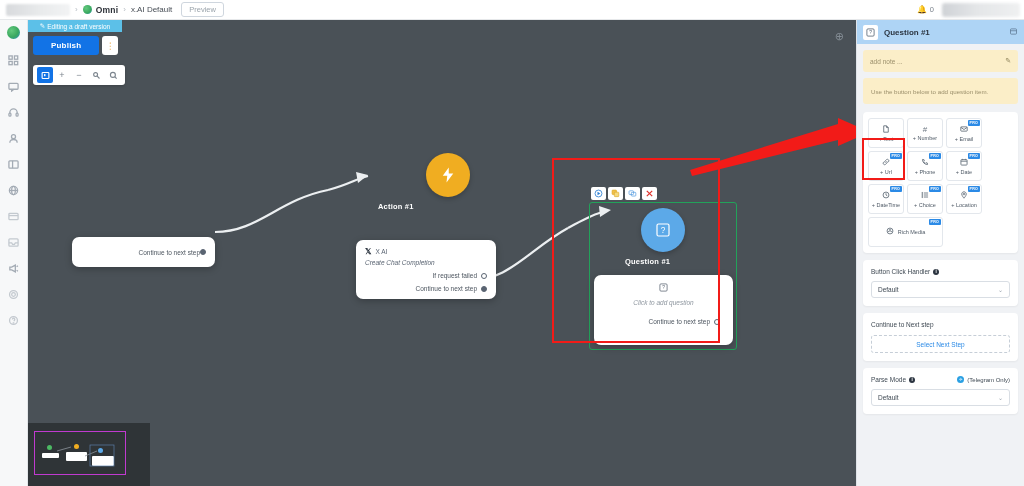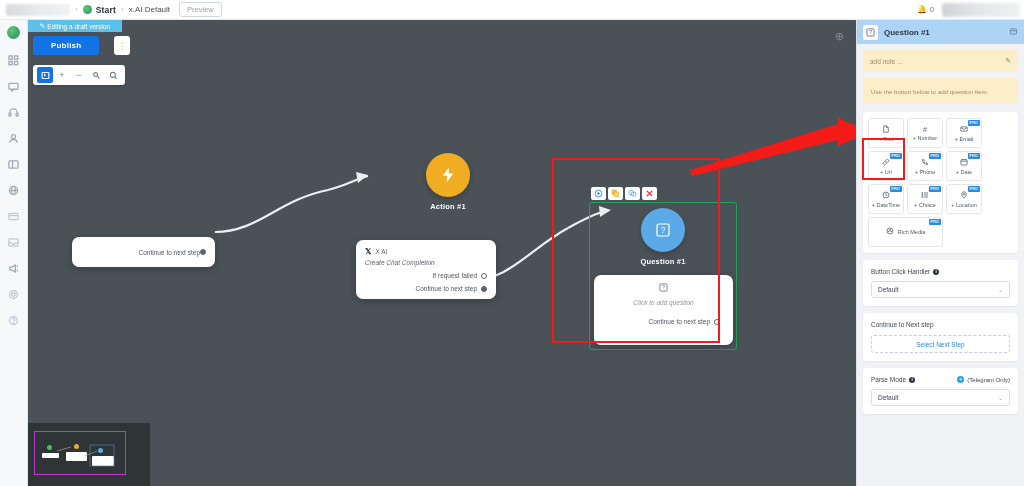--- a/index.html
+++ b/index.html
@@ -68,21 +68,21 @@
     position: absolute; left: 28px; top: 20px; width: 828px; height: 466px;
     background: #4a5157; overflow: hidden;
   }
   .draft-banner {
     position: absolute; left: 0; top: 0; width: 94px; height: 12px;
     background: #5cc0e8; color: #fff; font-size: 6.5px;
     display: flex; align-items: center; justify-content: center; gap: 2px;
     z-index: 20;
   }
   .publish-grp {
-    position: absolute; left: 5px; top: 16px; display: flex; align-items: stretch; gap: 15px; z-index: 20;
+    position: absolute; left: 5px; top: 16px; display: flex; align-items: stretch; gap: 3px; z-index: 20;
   }
   .publish-btn {
     background: #1273e6; color: #fff; font-size: 8px; font-weight: bold;
     border-radius: 3px; padding: 5px 18px; letter-spacing: .2px;
   }
   .kebab-btn {
     background: #fff; border-radius: 3px; width: 16px;
     display: flex; align-items: center; justify-content: center;
     color: #e8a33d; font-size: 9px; letter-spacing: 0;
   }
@@ -102,21 +102,21 @@
     position: absolute; right: 12px; top: 10px; color: #848d95; font-size: 11px; z-index: 18;
   }
 
   
   .node { position: absolute; }
   .node-circle {
     border-radius: 50%; display: flex; align-items: center; justify-content: center;
     margin: 0 auto; box-shadow: 0 2px 5px rgba(0,0,0,.22);
   }
   .node-title {
-    text-align: center; color: #fff; font-size: 7.5px; font-weight: bold;
+    text-align: left; color: #fff; font-size: 7.5px; font-weight: bold;
     margin-top: 5px; letter-spacing: .2px;
   }
   .node-card {
     background: #fff; border-radius: 7px; box-shadow: 0 2px 7px rgba(0,0,0,.25);
     padding: 7px 9px;
   }
   .card-row { display: flex; align-items: center; justify-content: flex-end; gap: 4px; margin-top: 6px; }
   .card-lbl { font-size: 6.5px; color: #4c555f; }
   .port { width: 6px; height: 6px; border-radius: 50%; border: 1px solid #5a6472; }
   .port.filled { background: #5a6472; }
@@ -265,21 +265,21 @@
 </style>
 </head>
 <body>
 
 <div class="app">
 
   <div class="topbar">
     <div class="tb-blur"></div>
     <span class="tb-sep">›</span>
     <span class="tb-dot"></span>
-    <span class="tb-omni">Start</span>
+    <span class="tb-omni">Omni</span>
     <span class="tb-sep">›</span>
     <span class="tb-crumb">x.AI Default</span>
     <span class="tb-preview">Preview</span>
     <div class="tb-right">
       <span class="bell-wrap">
         <span class="bell">🔔</span>
         <span class="bell-count">0</span>
       </span>
       <div class="tb-avatar-blur"></div>
     </div>

